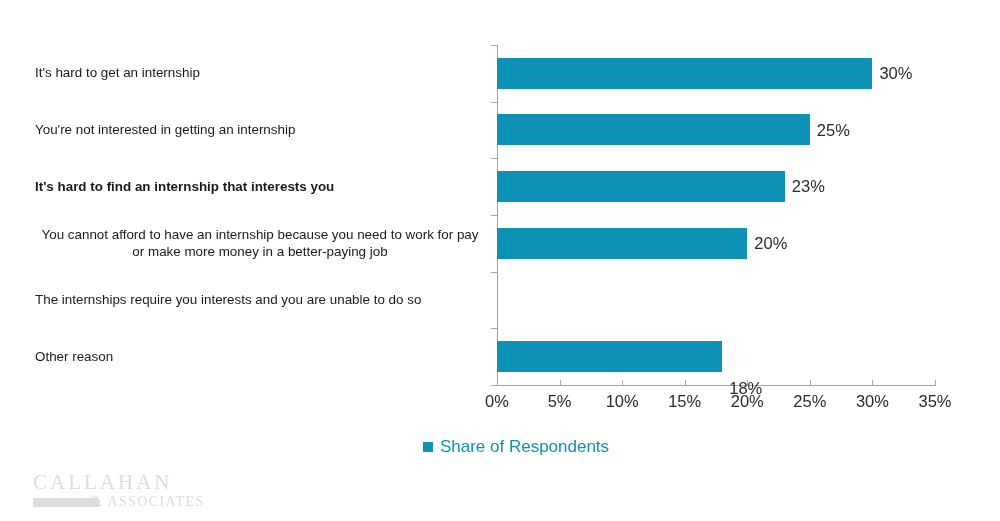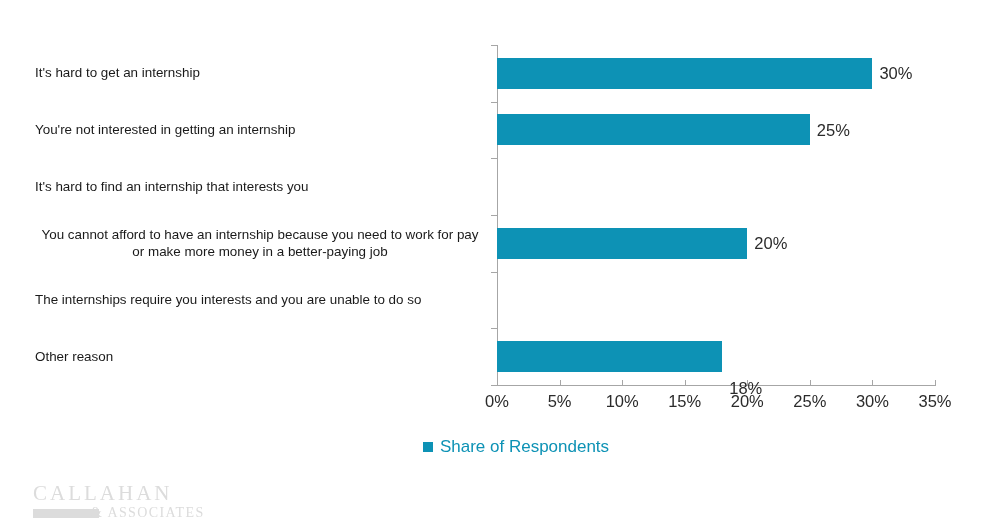--- a/index.html
+++ b/index.html
@@ -142,21 +142,21 @@
   .legend-text {
     font-size: 17px;
     color: #0d92b5;
     white-space: nowrap;
   }
 
   
   .watermark {
     position: absolute;
     left: 33px;
-    top: 482px;
+    top: 471px;
     width: 200px;
     opacity: 1;
     user-select: none;
   }
   .wm-main {
     font-family: "Liberation Serif", serif;
     font-size: 21px;
     letter-spacing: 3.0px;
     color: #dcdcdc;
     line-height: 22px;
@@ -183,40 +183,44 @@
   }
 </style>
 </head>
 <body>
 
 <div id="chart-root">
 
   <div id="cat-labels">
       <div class="cat-label-box" style="top: 64.3333px;">It's hard to get an internship</div>
       <div class="cat-label-box" style="top: 121px;">You're not interested in getting an internship</div>
-      <div class="cat-label-box" style="top: 177.667px;">It's hard to find an internship that interests you</div>
+      <div class="cat-label-box" style="top: 177.667px; font-weight: bold;">It's hard to find an internship that interests you</div>
       <div class="cat-label-box wrapped" style="top: 225.833px;">You cannot afford to have an internship because you need to work for pay or make more money in a better-paying job</div>
       <div class="cat-label-box" style="top: 291px;">The internships require you interests and you are unable to do so</div>
       <div class="cat-label-box" style="top: 347.667px;">Other reason</div>
     </div>
 
   <div class="axis-line-y"></div>
   <div class="axis-line-x"></div>
 
   <div class="plot-area" id="plot-area">
       <div class="cat-row" style="top: 0px;">
         <div class="bar" style="width: 375.429px; background: rgb(13, 146, 181);"></div>
         <div class="bar-value" style="left: 375.429px;">30%</div>
       </div>
       <div class="y-tick" style="top: 0px;"></div>
       <div class="cat-row" style="top: 56.6667px;">
         <div class="bar" style="width: 312.857px; background: rgb(13, 146, 181);"></div>
         <div class="bar-value" style="left: 312.857px;">25%</div>
       </div>
       <div class="y-tick" style="top: 56.6667px;"></div>
+      <div class="cat-row" style="top: 113.333px;">
+        <div class="bar" style="width: 287.829px; background: rgb(13, 146, 181);"></div>
+        <div class="bar-value" style="left: 287.829px;">23%</div>
+      </div>
       <div class="y-tick" style="top: 113.333px;"></div>
       <div class="cat-row" style="top: 170px;">
         <div class="bar" style="width: 250.286px; background: rgb(13, 146, 181);"></div>
         <div class="bar-value" style="left: 250.286px;">20%</div>
       </div>
       <div class="y-tick" style="top: 170px;"></div>
       <div class="y-tick" style="top: 226.667px;"></div>
       <div class="cat-row" style="top: 283.333px;">
         <div class="bar" style="width: 225.257px; background: rgb(13, 146, 181);"></div>
         <div class="bar-value" style="left: 225.257px; margin-top: 32px;">18%</div>

